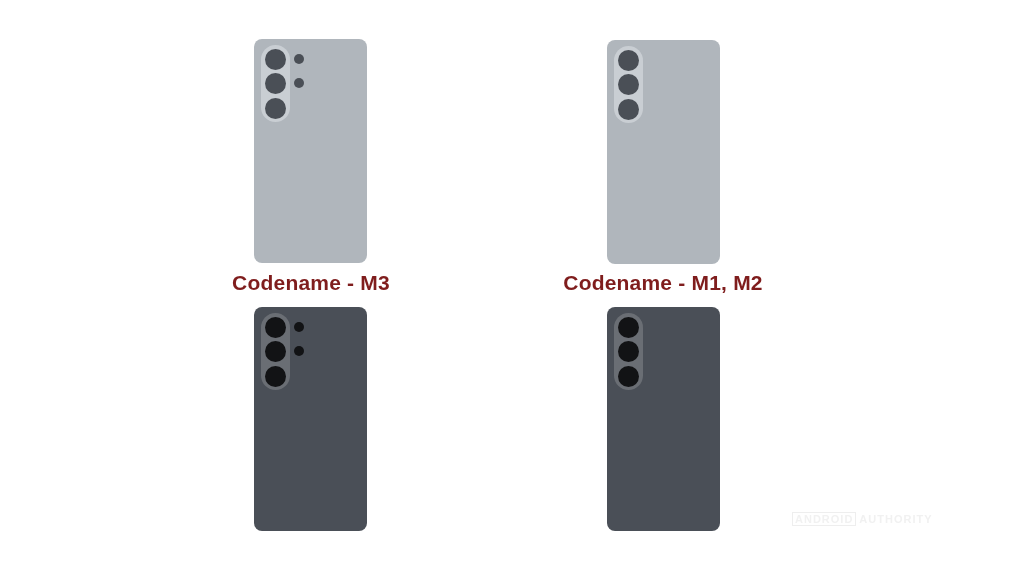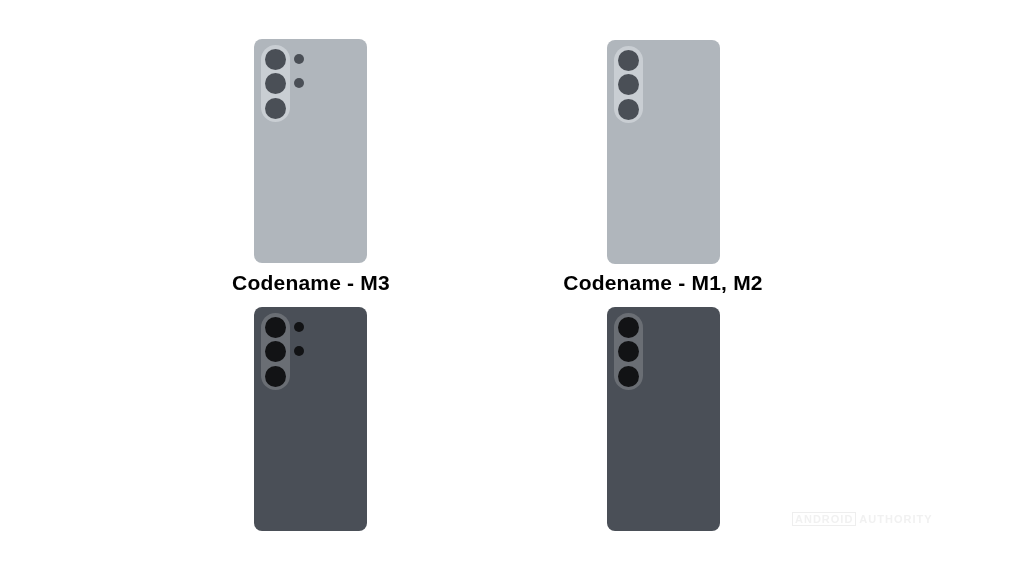--- a/index.html
+++ b/index.html
@@ -1,21 +1,21 @@
 <!DOCTYPE html>
 <html><head>
 <meta charset="utf-8">
 <style>
   html,body{margin:0;padding:0;}
   body{width:1024px;height:576px;background:#ffffff;position:relative;overflow:hidden;font-family:"Liberation Sans",sans-serif;}
   .phone{position:absolute;width:113px;height:224px;border-radius:8px;}
   .pill{position:absolute;left:7px;top:6px;width:29px;height:77px;border-radius:15px;}
   .lens{position:absolute;width:21px;height:21px;border-radius:50%;left:4px;}
   .dot{position:absolute;width:10px;height:10px;border-radius:50%;left:40px;}
-  .label{position:absolute;font-weight:bold;font-size:21px;color:#000000;white-space:nowrap;transform:translateX(-50%);letter-spacing:0.2px;}
+  .label{position:absolute;font-weight:bold;font-size:21px;color:#7f1d1d;white-space:nowrap;transform:translateX(-50%);letter-spacing:0.2px;}
   .watermark{position:absolute;left:792px;top:513px;font-size:11px;font-weight:bold;color:#f1f1f1;letter-spacing:1px;}
   .watermark .box{border:1px solid #eeeeee;padding:0 2px;margin-right:3px;}
 </style>
 </head>
 <body>
 
 <div class="phone" style="left:254px;top:39px;background:#b0b6bc;">
   <div class="pill" style="background:#c9ced3;">
     <div class="lens" style="top:4px;background:#4a4f56;"></div>
     <div class="lens" style="top:28px;background:#4a4f56;"></div>

